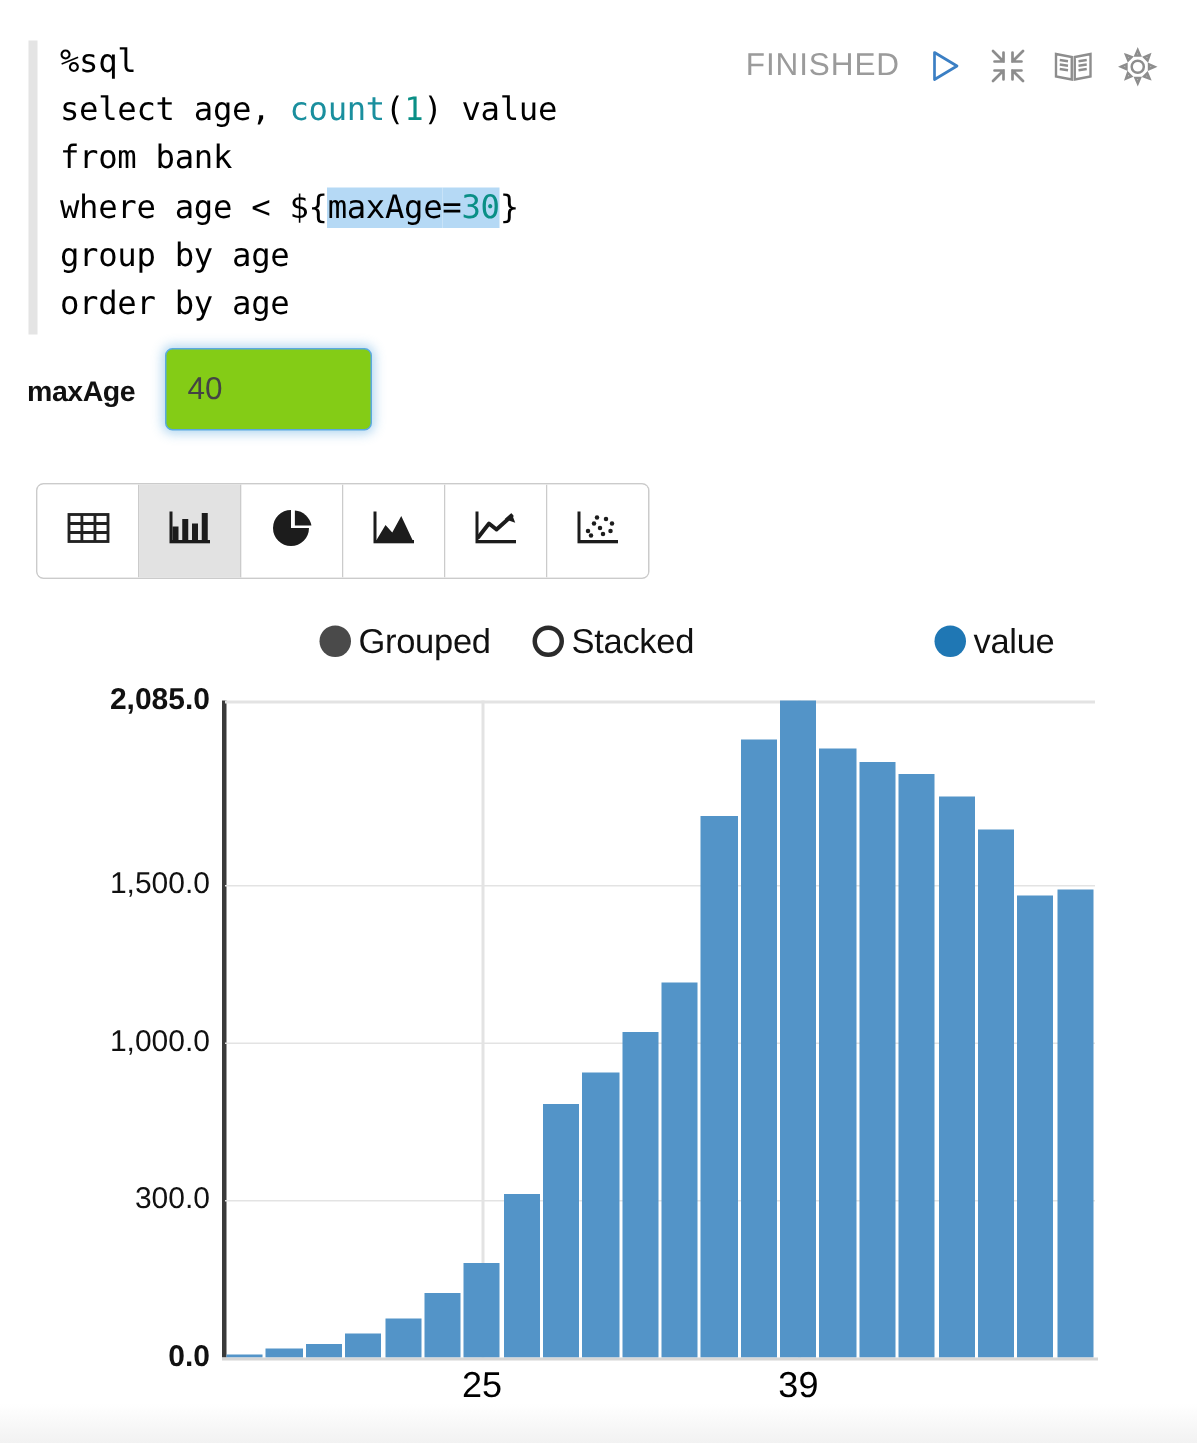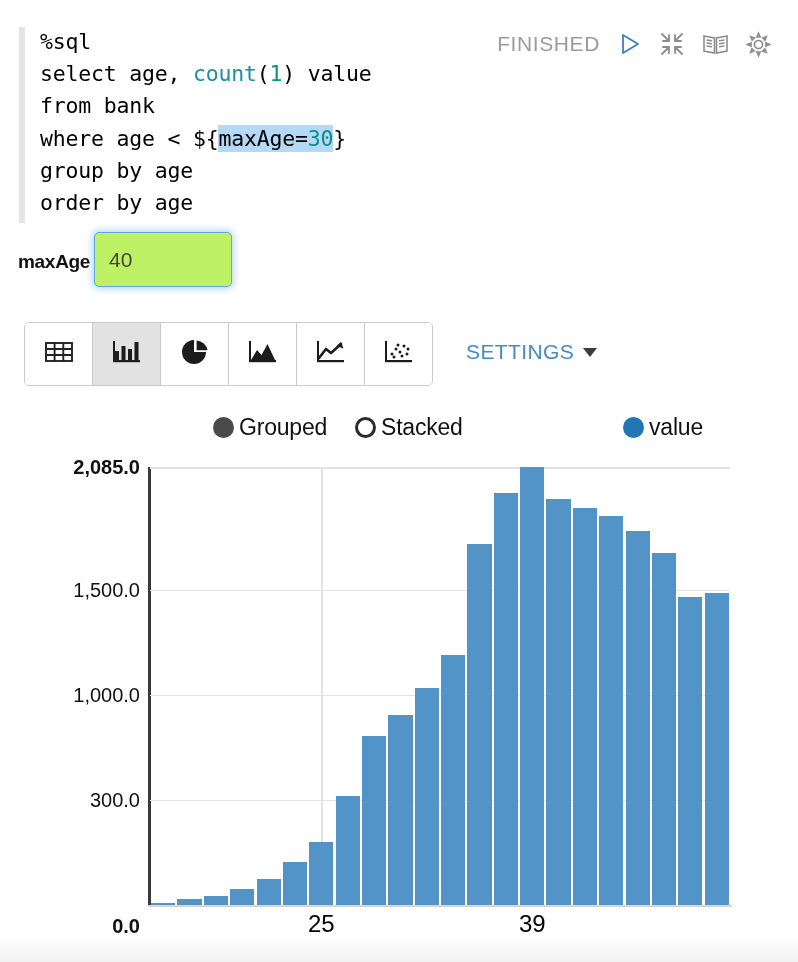--- a/index.html
+++ b/index.html
@@ -94,28 +94,28 @@
     left: 18px;
     top: 19px;
     font-size: 19px;
     font-weight: bold;
     color: #111111;
     letter-spacing: -0.3px;
     white-space: nowrap;
   }
   .form-input {
     position: absolute;
-    left: 94px;
+    left: 110px;
     top: 0px;
     width: 138px;
     height: 55px;
     box-sizing: border-box;
     border: 1.6px solid #5aa9e0;
     border-radius: 5px;
-    background: #bef264;
+    background: #84cc16;
     box-shadow: 0 0 7px 2px rgba(90,169,224,0.45);
     font-family: "Liberation Sans", sans-serif;
     font-size: 21px;
     color: #444444;
     padding: 0 14px;
     outline: none;
   }
 
   
   .viz-row {
@@ -435,44 +435,40 @@
             <circle cx="19" cy="18" r="1.5"></circle>
               <circle cx="24" cy="16" r="1.5"></circle>
             <circle cx="15" cy="7" r="1.5"></circle>
             <rect x="2" y="3" width="2" height="19"></rect>
             <rect x="2" y="22" width="27" height="2.2"></rect>
           </svg>
         </span>
       </div>
     </div>
 
-    <div class="settings-link">
-      <span class="settings-text">SETTINGS</span>
-      <span class="caret-down"></span>
-    </div>
   </div>
 
   <div class="legend-row">
     <div class="legend-item legend-grouped">
       <span class="radio-on"></span>
       <span class="legend-label">Grouped</span>
     </div>
     <div class="legend-item legend-stacked">
       <span class="radio-off"></span>
       <span class="legend-label">Stacked</span>
     </div>
     <div class="legend-item legend-value">
       <span class="legend-dot"></span>
       <span class="legend-label">value</span>
     </div>
   </div>
 
   <div class="chart-area">
     <div class="y-labels" id="y-labels">
-        <div class="y-label bold" style="top: 455px; margin-top: 21px;">0.0</div>
+        <div class="y-label bold" style="top: 455px;">0.0</div>
         <div class="y-label" style="top: 349.964px;">300.0</div>
         <div class="y-label" style="top: 244.928px;">1,000.0</div>
         <div class="y-label" style="top: 139.892px;">1,500.0</div>
         <div class="y-label bold" style="top: 17px;">2,085.0</div>
       </div>
     <div class="plot">
       <div class="y-axis-line"></div>
       <div id="gridlines">
           <div class="gridline" style="top: 332.964px;"></div>
           <div class="gridline" style="top: 227.928px;"></div>

